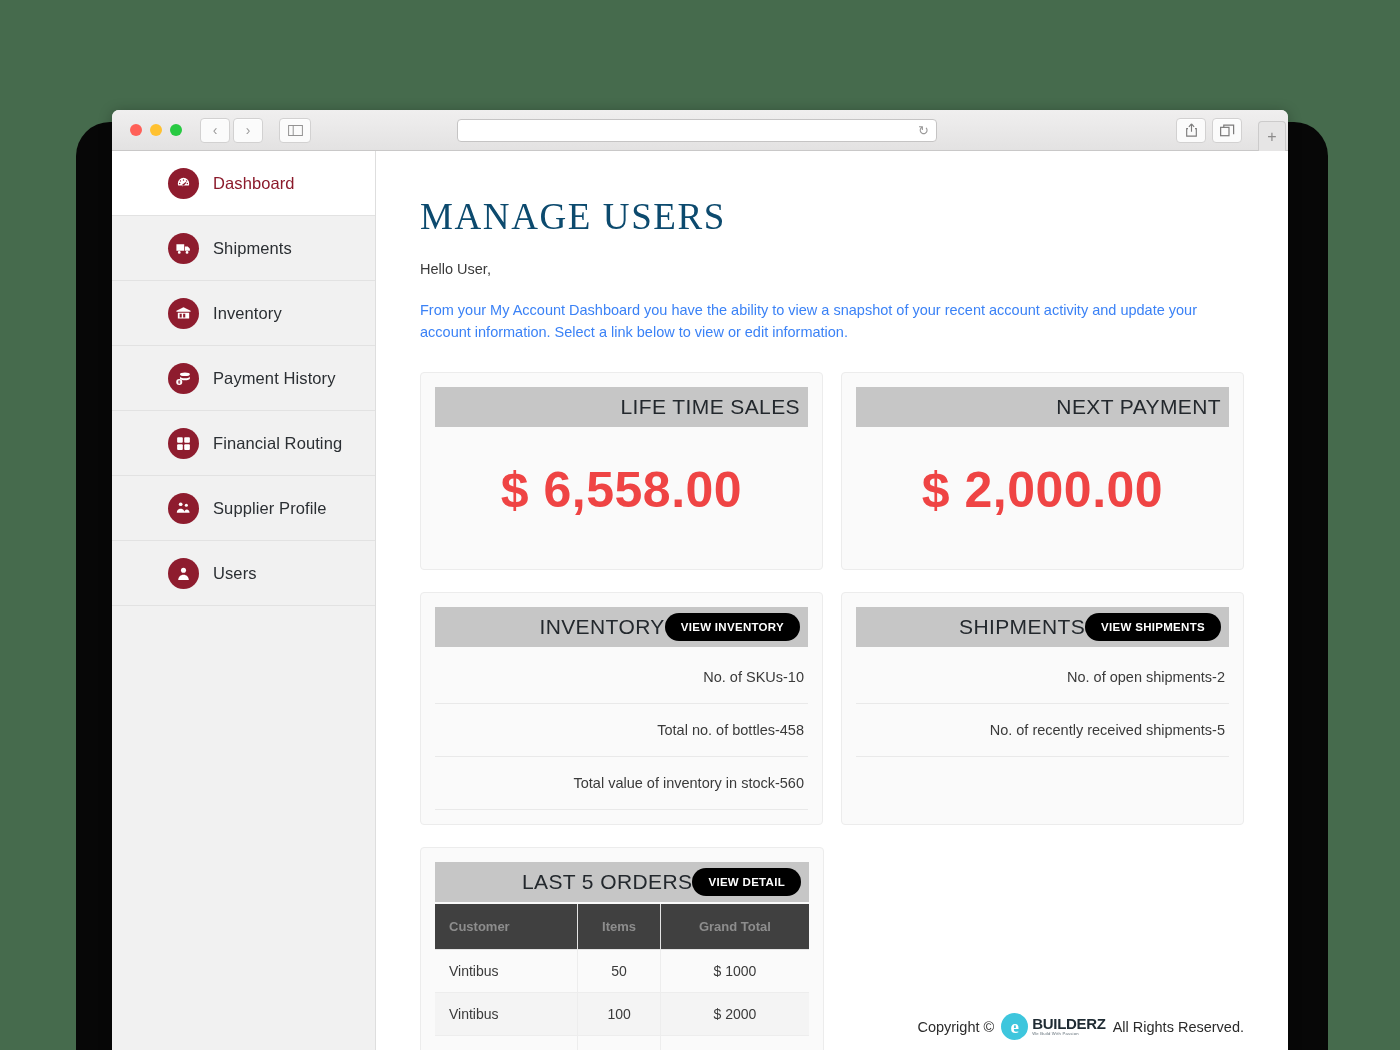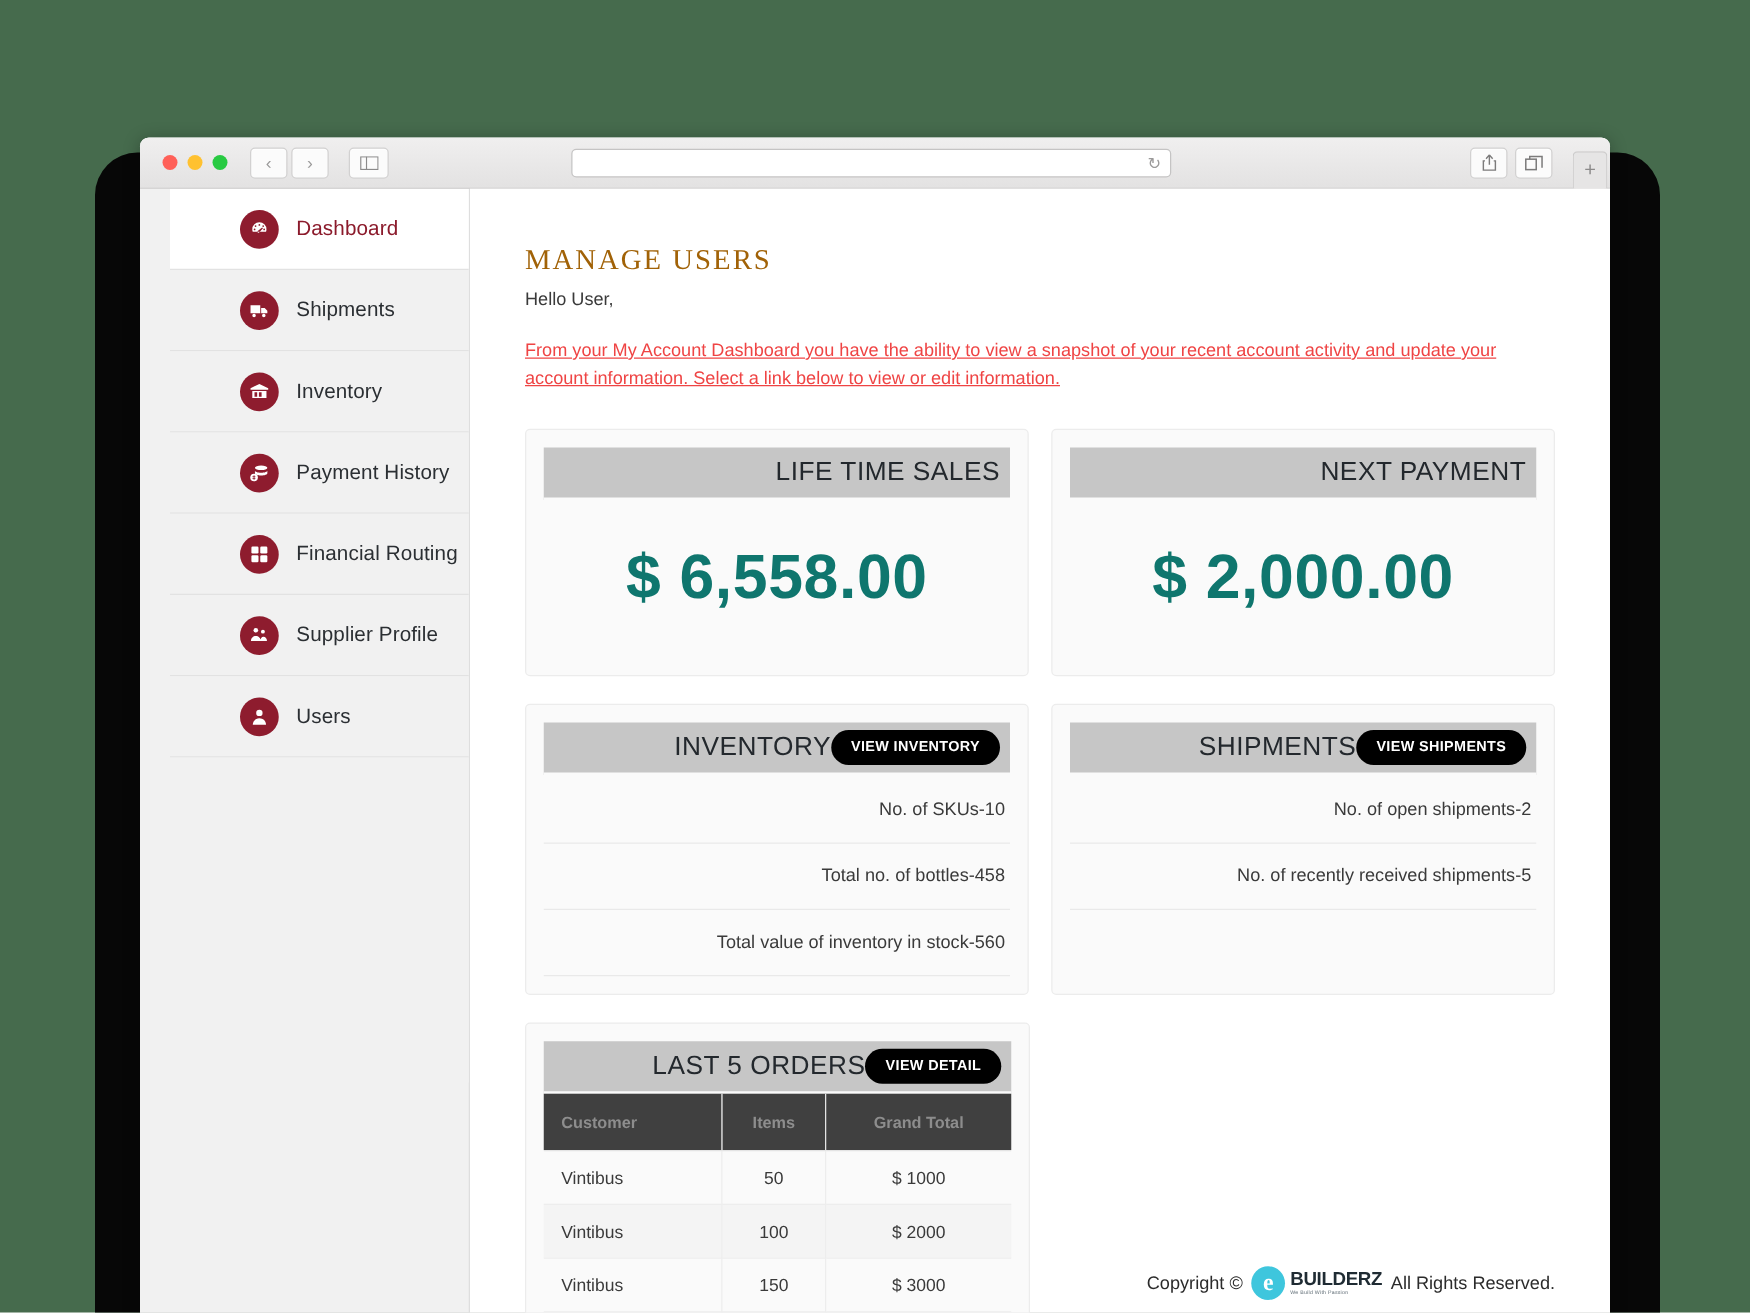--- a/index.html
+++ b/index.html
@@ -120,21 +120,20 @@
   }
   .side-item {
     display: flex;
     align-items: center;
     gap: 14px;
     height: 65px;
     padding-left: 56px;
     border-bottom: 1px solid #e2e2e2;
     background: #f1f1f1;
     cursor: pointer;
-    margin-left: 24px;
   }
   .side-item.active { background: #ffffff; border-bottom: 1px solid #e2e2e2; }
   .side-item.active .side-label { color: #8b1a2b; }
   .side-icon {
     width: 31px; height: 31px;
     border-radius: 50%;
     background: #8e1c2e;
     display: flex; align-items: center; justify-content: center;
     flex-shrink: 0;
   }
@@ -145,28 +144,28 @@
   
   #main {
     flex: 1;
     background: #ffffff;
     padding: 44px 44px 0 44px;
     position: relative;
     overflow: hidden;
   }
   #page-title {
     font-family: "Liberation Serif", serif;
-    font-size: 23px;
-    color: #a16207;
+    font-size: 37px;
+    color: #0c4a6e;
     letter-spacing: 1.6px;
     font-weight: 400;
-    margin-bottom: 11px;
+    margin-bottom: 23px;
   }
   .greeting { font-size: 14.5px; color: #3a3a3a; margin-bottom: 22px; }
-  .intro { font-size: 14.5px; color: #ef4444; line-height: 1.55; max-width: 800px; margin-bottom: 28px; text-decoration: underline; }
+  .intro { font-size: 14.5px; color: #3b82f6; line-height: 1.55; max-width: 800px; margin-bottom: 28px; }
 
   
   .card-row { display: flex; gap: 18px; margin-bottom: 22px; }
   .card {
     width: 404px;
     background: #fafafa;
     border: 1px solid #ececec;
     border-radius: 4px;
     padding: 14px;
   }
@@ -193,21 +192,21 @@
     letter-spacing: .3px;
     border: none;
     border-radius: 16px;
     padding: 8px 16px;
     cursor: pointer;
   }
 
   .big-value {
     font-size: 50px;
     font-weight: bold;
-    color: #0f766e;
+    color: #ef4444;
     text-align: center;
     padding: 32px 0 36px 0;
     letter-spacing: .5px;
   }
 
   .stat-list { padding-top: 2px; text-align: right; }
   .stat-row {
     font-size: 14.5px;
     color: #3a3a3a;
     padding: 18px 4px 18px 14px;

